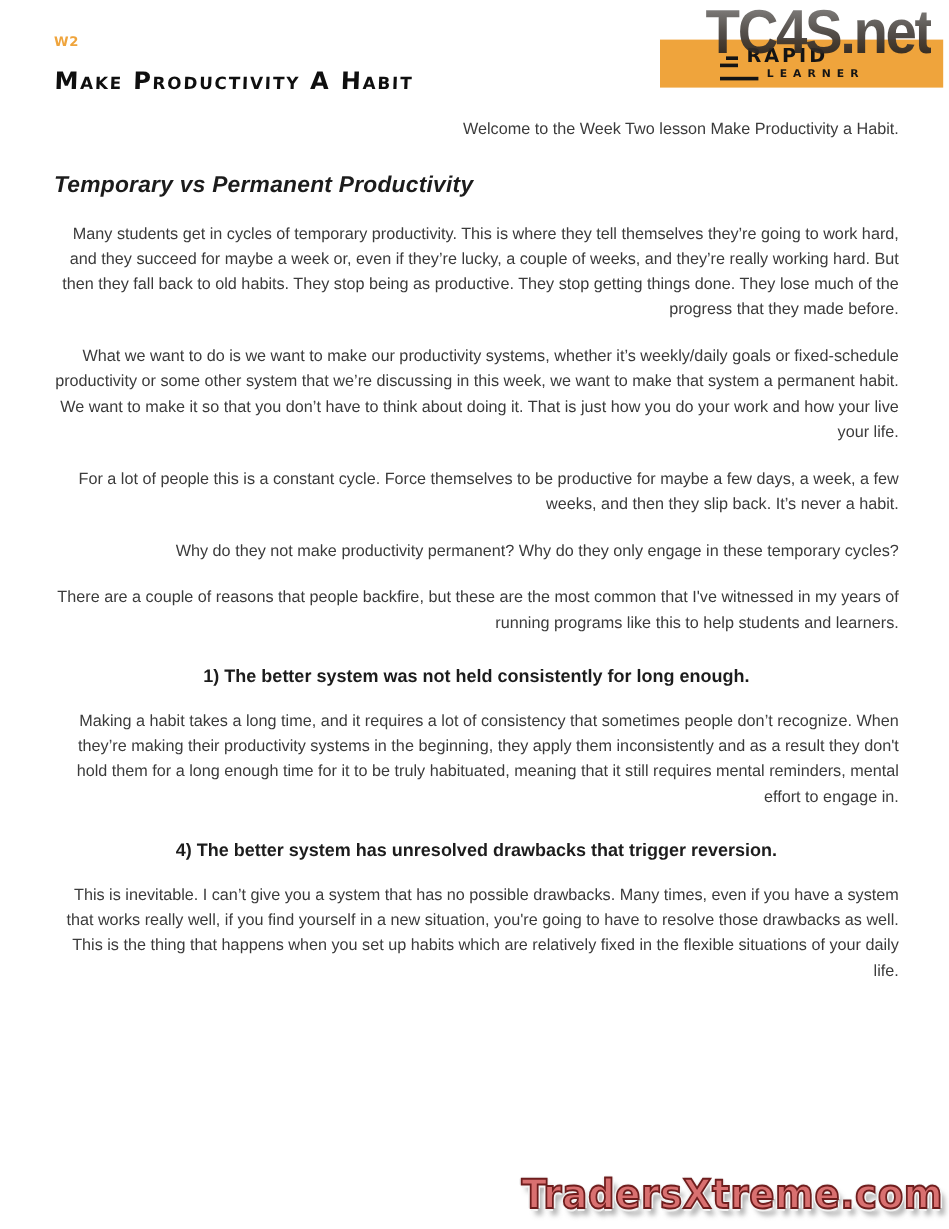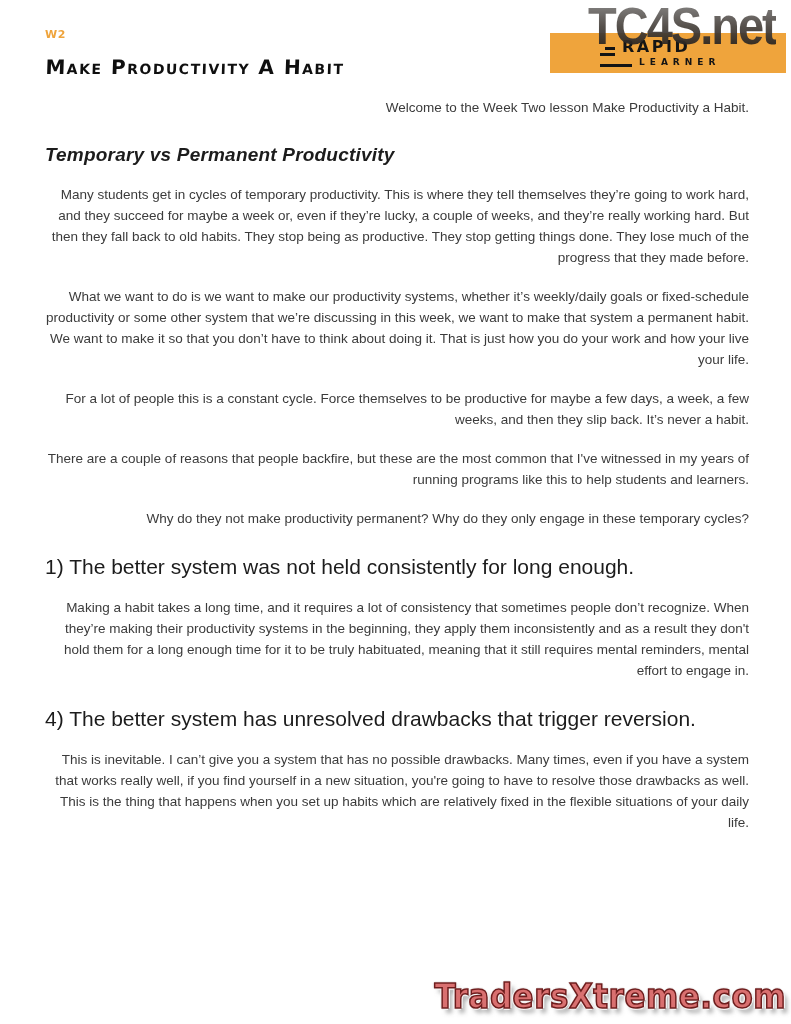--- a/index.html
+++ b/index.html
@@ -46,23 +46,24 @@
     margin: 26px 0 0 0;
     font-size: 19px;
     font-weight: 700;
     color: #1c1c1c;
     letter-spacing: 0.2px;
     position: relative;
     font-style: italic;
   }
   h3.small {
     margin: 26px 0 0 0;
-    font-size: 21px;
-    font-weight: 400;
+    font-size: 15px;
+    font-weight: 700;
     color: #1c1c1c;
+    text-align: center;
   }
   p.body {
     margin: 18px 0 0 0;
     font-size: 13.5px;
     line-height: 21px;
     color: #3b3b3b;
     text-align: right;
   }
 
   
@@ -187,22 +188,22 @@
   <div class="week-badge">W2</div>
   <div class="lesson-title">Make Productivity A Habit</div>
 
   <p class="intro body">Welcome to the Week Two lesson Make Productivity a Habit.</p>
 
   <h2 class="big">Temporary vs Permanent Productivity</h2>
   <p class="body">Many students get in cycles of temporary productivity. This is where they tell themselves they’re going to work hard, and they succeed for maybe a week or, even if they’re lucky, a couple of weeks, and they’re really working hard. But then they fall back to old habits. They stop being as productive. They stop getting things done. They lose much of the progress that they made before.</p>
   <p class="body">What we want to do is we want to make our productivity systems, whether it’s weekly/daily goals or fixed-schedule productivity or some other system that we’re discussing in this week, we want to make that system a permanent habit. We want to make it so that you don’t have to think about doing it. That is just how you do your work and how your live your life.</p>
   <p class="body">For a lot of people this is a constant cycle. Force themselves to be productive for maybe a few days, a week, a few weeks, and then they slip back. It’s never a habit.</p>
 
+  <p class="body">Why do they not make productivity permanent? Why do they only engage in these temporary cycles?</p>
   <p class="body">There are a couple of reasons that people backfire, but these are the most common that I've witnessed in my years of running programs like this to help students and learners.</p>
-  <p class="body">Why do they not make productivity permanent? Why do they only engage in these temporary cycles?</p>
 
   <h3 class="small">1) The better system was not held consistently for long enough.</h3>
   <p class="body">Making a habit takes a long time, and it requires a lot of consistency that sometimes people don’t recognize. When they’re making their productivity systems in the beginning, they apply them inconsistently and as a result they don't hold them for a long enough time for it to be truly habituated, meaning that it still requires mental reminders, mental effort to engage in.</p>
 
   <h3 class="small">4) The better system has unresolved drawbacks that trigger reversion.</h3>
   <p class="body">This is inevitable. I can’t give you a system that has no possible drawbacks. Many times, even if you have a system that works really well, if you find yourself in a new situation, you're going to have to resolve those drawbacks as well. This is the thing that happens when you set up habits which are relatively fixed in the flexible situations of your daily life.</p>
 </div>
 
 <div class="wm-footer">TradersXtreme.com</div>
 

